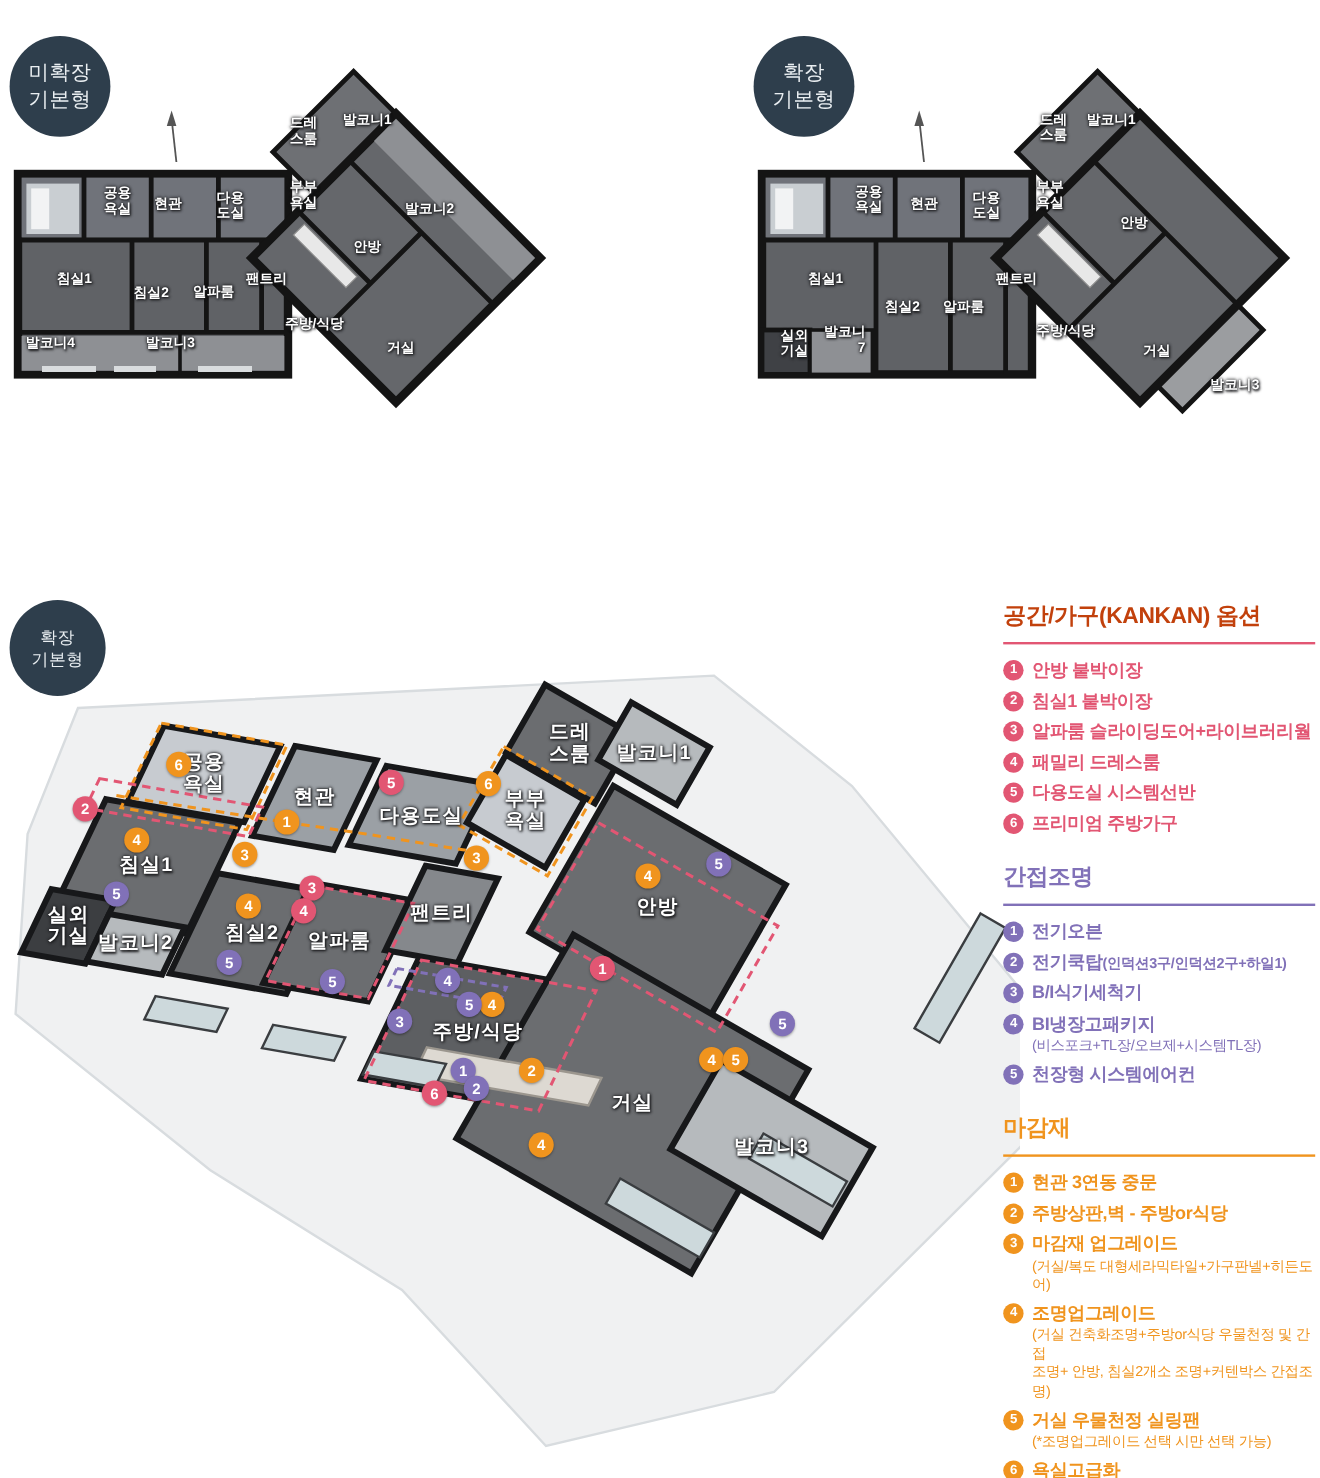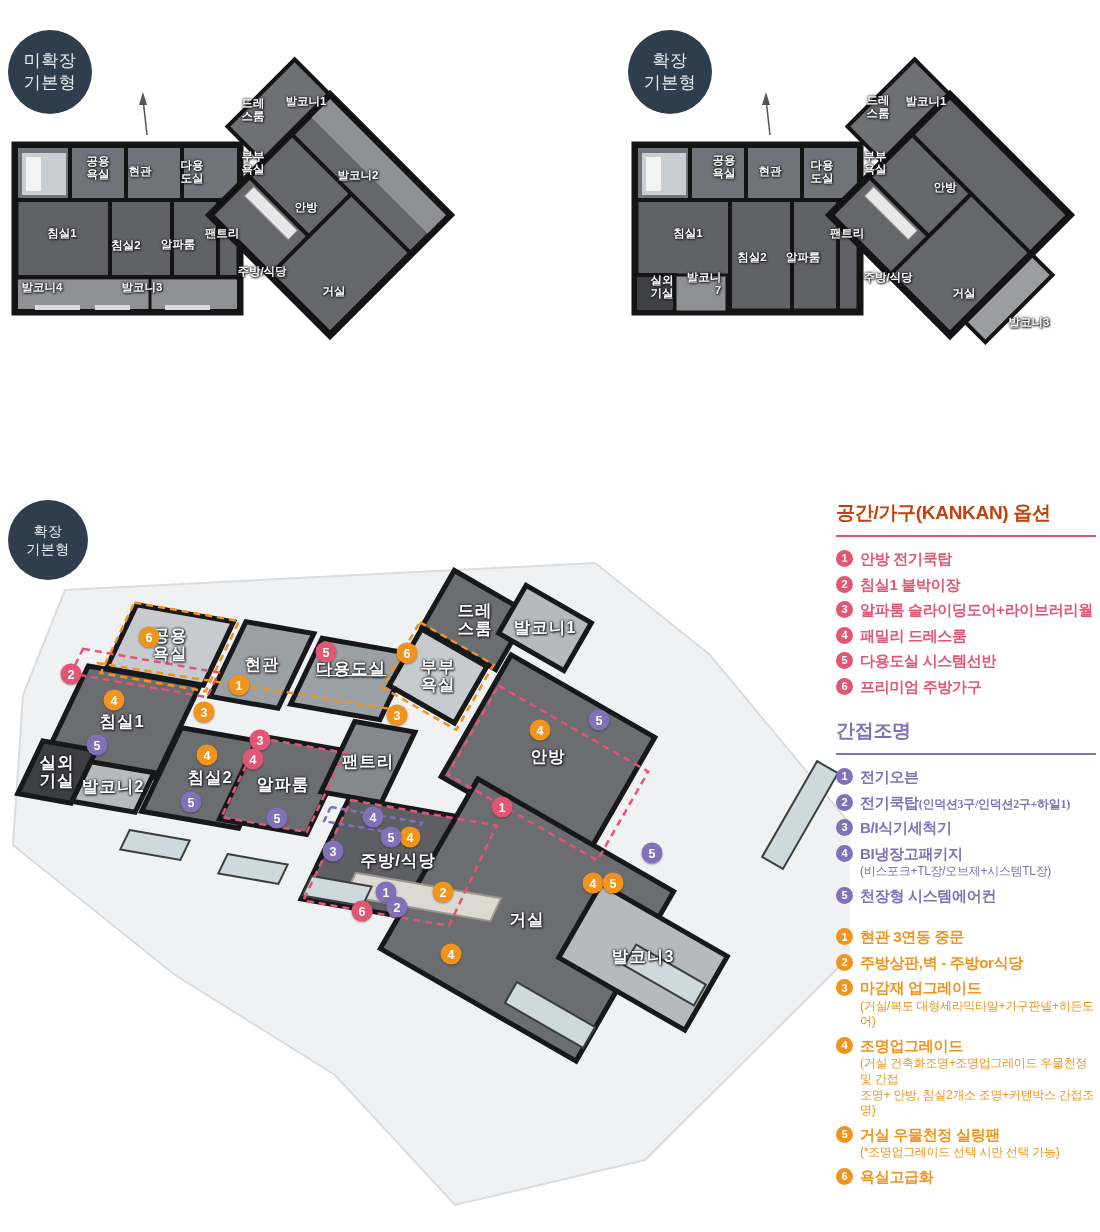--- a/index.html
+++ b/index.html
@@ -33,21 +33,21 @@
     color:#fff;font-size:12.5px;font-weight:700;display:flex;align-items:center;justify-content:center;
     box-shadow:0 1px 2px rgba(0,0,0,.35);
   }
   #legend{position:absolute;left:836px;top:500px;width:260px;}
   .legend-section{margin-bottom:22px;}
   .legend-title{font-size:19px;font-weight:700;padding-bottom:9px;border-bottom:2px solid;margin-bottom:12px;letter-spacing:-0.3px;}
   .legend-item{display:flex;gap:7px;margin-bottom:6px;font-size:15px;font-weight:700;line-height:1.3;letter-spacing:-0.3px;}
   .legend-num{flex:0 0 17px;width:17px;height:17px;border-radius:50%;color:#fff;font-size:11px;font-weight:700;
     display:flex;align-items:center;justify-content:center;margin-top:1px;}
   .legend-text{display:block;}
-  .legend-inline-sub{font-size:12px;font-weight:700;font-family:Liberation Serif, serif;}
+  .legend-inline-sub{font-size:12px;font-weight:700;}
   .legend-sub{display:block;font-size:12px;font-weight:400;white-space:pre-line;margin-top:1px;letter-spacing:-0.3px;}
   .dash-orange{fill:none;stroke:#f0941e;stroke-width:2.5;stroke-dasharray:7 5;}
   .dash-pink{fill:none;stroke:#e25673;stroke-width:2.5;stroke-dasharray:7 5;}
   .dash-purple{fill:none;stroke:#8171b8;stroke-width:2.5;stroke-dasharray:6 4;}
   .room{stroke:#17181a;stroke-width:5;stroke-linejoin:miter;}
 </style>
 </head>
 <body>
 
 <div class="badge" id="badge1">미확장
@@ -188,21 +188,21 @@
         <polygon points="493.7,140.6 643.3,226.6 592.3,315.4 442.7,229.4" class="dash-pink"></polygon>
         <polygon points="346.2,255.1 491.7,280.6 443.8,380.9 298.3,355.4" class="dash-pink"></polygon>
         <polygon points="325.8,262.0 416.9,277.9 410.2,292.0 319.1,276.1" class="dash-purple"></polygon>
         <polyline points="92,118 232,140 300,150 398,166" class="dash-orange"></polyline>
       </g>
   </svg>
   <div class="overlay" id="iso-labels">
       <div class="plan-label lab-lg" style="left: 165px; top: 100px;">공용
 욕실</div>
       <div class="plan-label lab-lg" style="left: 257px; top: 120px;">현관</div>
-      <div class="plan-label lab-lg" style="left: 346px; top: 124px; text-decoration: underline;">다용도실</div>
+      <div class="plan-label lab-lg" style="left: 346px; top: 136px;">다용도실</div>
       <div class="plan-label lab-lg" style="left: 470px; top: 75px;">드레
 스룸</div>
       <div class="plan-label lab-lg" style="left: 540px; top: 83px;">발코니1</div>
       <div class="plan-label lab-lg" style="left: 433px; top: 131px;">부부
 욕실</div>
       <div class="plan-label lab-lg" style="left: 117px; top: 177px;">침실1</div>
       <div class="plan-label lab-lg" style="left: 52px; top: 227px;">실외
 기실</div>
       <div class="plan-label lab-lg" style="left: 108px; top: 242px;">발코니2</div>
       <div class="plan-label lab-lg" style="left: 205px; top: 233px;">침실2</div>
@@ -244,21 +244,21 @@
       <div class="marker" style="left: 392px; top: 362px; background: rgb(129, 113, 184);">2</div>
       <div class="marker" style="left: 647px; top: 308px; background: rgb(129, 113, 184);">5</div>
     </div>
 </div>
 
 <div id="legend">
     <div class="legend-section">
       <div class="legend-title" style="color: #c2410c; border-color: rgb(226, 86, 115);">공간/가구(KANKAN) 옵션</div>
       <div class="legend-item" style="color: rgb(226, 86, 115);">
         <span class="legend-num" style="background: rgb(226, 86, 115);">1</span>
-        <span class="legend-text">안방 전기쿡탑</span>
+        <span class="legend-text">안방 붙박이장</span>
       </div>
       <div class="legend-item" style="color: rgb(226, 86, 115);">
         <span class="legend-num" style="background: rgb(226, 86, 115);">2</span>
         <span class="legend-text">침실1 붙박이장</span>
       </div>
       <div class="legend-item" style="color: rgb(226, 86, 115);">
         <span class="legend-num" style="background: rgb(226, 86, 115);">3</span>
         <span class="legend-text">알파룸 슬라이딩도어+라이브러리월</span>
       </div>
       <div class="legend-item" style="color: rgb(226, 86, 115);">
@@ -291,35 +291,36 @@
       <div class="legend-item" style="color: rgb(129, 113, 184);">
         <span class="legend-num" style="background: rgb(129, 113, 184);">4</span>
         <span class="legend-text">BI냉장고패키지<span class="legend-sub">(비스포크+TL장/오브제+시스템TL장)</span></span>
       </div>
       <div class="legend-item" style="color: rgb(129, 113, 184);">
         <span class="legend-num" style="background: rgb(129, 113, 184);">5</span>
         <span class="legend-text">천장형 시스템에어컨</span>
       </div>
     </div>
     <div class="legend-section">
+      <div class="legend-title" style="color: rgb(240, 148, 30); border-color: rgb(240, 148, 30);">마감재</div>
       <div class="legend-item" style="color: rgb(240, 148, 30);">
         <span class="legend-num" style="background: rgb(240, 148, 30);">1</span>
         <span class="legend-text">현관 3연동 중문</span>
       </div>
       <div class="legend-item" style="color: rgb(240, 148, 30);">
         <span class="legend-num" style="background: rgb(240, 148, 30);">2</span>
         <span class="legend-text">주방상판,벽 - 주방or식당</span>
       </div>
       <div class="legend-item" style="color: rgb(240, 148, 30);">
         <span class="legend-num" style="background: rgb(240, 148, 30);">3</span>
         <span class="legend-text">마감재 업그레이드<span class="legend-sub">(거실/복도 대형세라믹타일+가구판넬+히든도어)</span></span>
       </div>
       <div class="legend-item" style="color: rgb(240, 148, 30);">
         <span class="legend-num" style="background: rgb(240, 148, 30);">4</span>
-        <span class="legend-text">조명업그레이드<span class="legend-sub">(거실 건축화조명+조명업그레이드 우물천정 및 간접
+        <span class="legend-text">조명업그레이드<span class="legend-sub">(거실 건축화조명+주방or식당 우물천정 및 간접
 조명+ 안방, 침실2개소 조명+커텐박스 간접조명)</span></span>
       </div>
       <div class="legend-item" style="color: rgb(240, 148, 30);">
         <span class="legend-num" style="background: rgb(240, 148, 30);">5</span>
         <span class="legend-text">거실 우물천정 실링팬<span class="legend-sub">(*조명업그레이드 선택 시만 선택 가능)</span></span>
       </div>
       <div class="legend-item" style="color: rgb(240, 148, 30);">
         <span class="legend-num" style="background: rgb(240, 148, 30);">6</span>
         <span class="legend-text">욕실고급화</span>
       </div>

